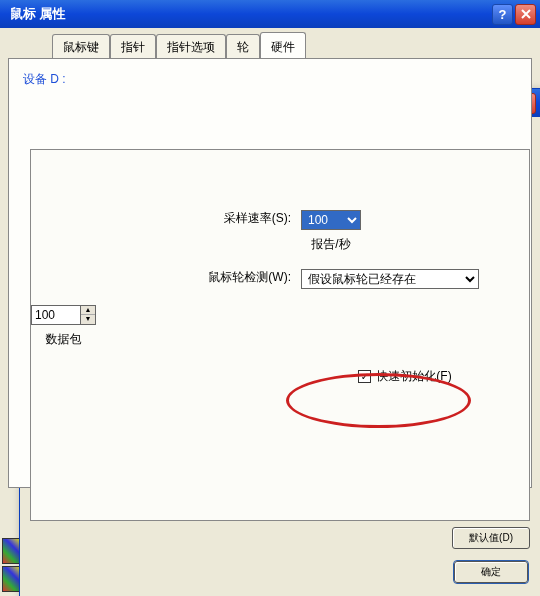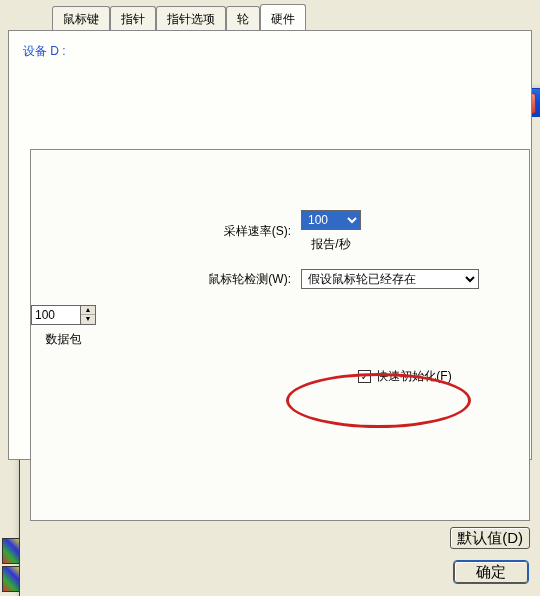--- a/index.html
+++ b/index.html
@@ -104,21 +104,21 @@
     border: 1px solid #888;
     background: #fcfcf8;
     flex: 1;
     margin-top: -1px;
     position: relative;
     z-index: 2;
     padding-top: 60px;
   }
   .form-row {
     display: flex;
-    align-items: center;
+    align-items: flex-start;
     margin-bottom: 16px;
     padding-right: 20px;
   }
   .form-row .lbl {
     width: 270px;
     text-align: right;
     padding-right: 10px;
   }
   .form-row .ctrl {
     display: flex;
@@ -187,27 +187,27 @@
     border-radius: 50%;
     width: 185px;
     height: 55px;
     left: 255px;
     top: 223px;
     pointer-events: none;
   }
   .btn {
     min-width: 74px;
     height: 22px;
-    padding: 0 6px;
+    padding: 0 16px;
     background: #ece9d8;
     border: 1px solid #555;
     border-radius: 3px;
     box-shadow: inset 1px 1px 0 #fff;
     font-family: inherit;
-    font-size: 15px;
+    font-size: 10px;
   }
   .btn.default {
     outline: 1px solid #2a5db0;
   }
   .defaults-row {
     text-align: right;
     padding: 6px 0 2px 0;
   }
   .bottom-buttons {
     display: flex;
@@ -229,20 +229,29 @@
   .dicon {
     width: 18px; height: 26px;
     background: linear-gradient(45deg,#d33,#3a3,#33d,#dd3);
     border: 1px solid #333;
   }
 </style>
 </head>
 <body>
 
 <div class="parent-window">
+  <div class="titlebar">
+    <span class="title">鼠标 属性</span>
+    <div class="tb-btn tb-help">?</div>
+    <div class="tb-btn tb-close">
+      <svg width="10" height="10" viewBox="0 0 10 10">
+          <path d="M1 1 L9 9 M9 1 L1 9" stroke="#fff" stroke-width="2"></path>
+        </svg>
+    </div>
+  </div>
   <div class="parent-body">
     <div class="tabstrip">
       <div class="tab">鼠标键</div>
       <div class="tab">指针</div>
       <div class="tab">指针选项</div>
       <div class="tab">轮</div>
       <div class="tab active">硬件</div>
     </div>
     <div class="tabpanel">
       <span class="setting-label">设备 D :</span>

